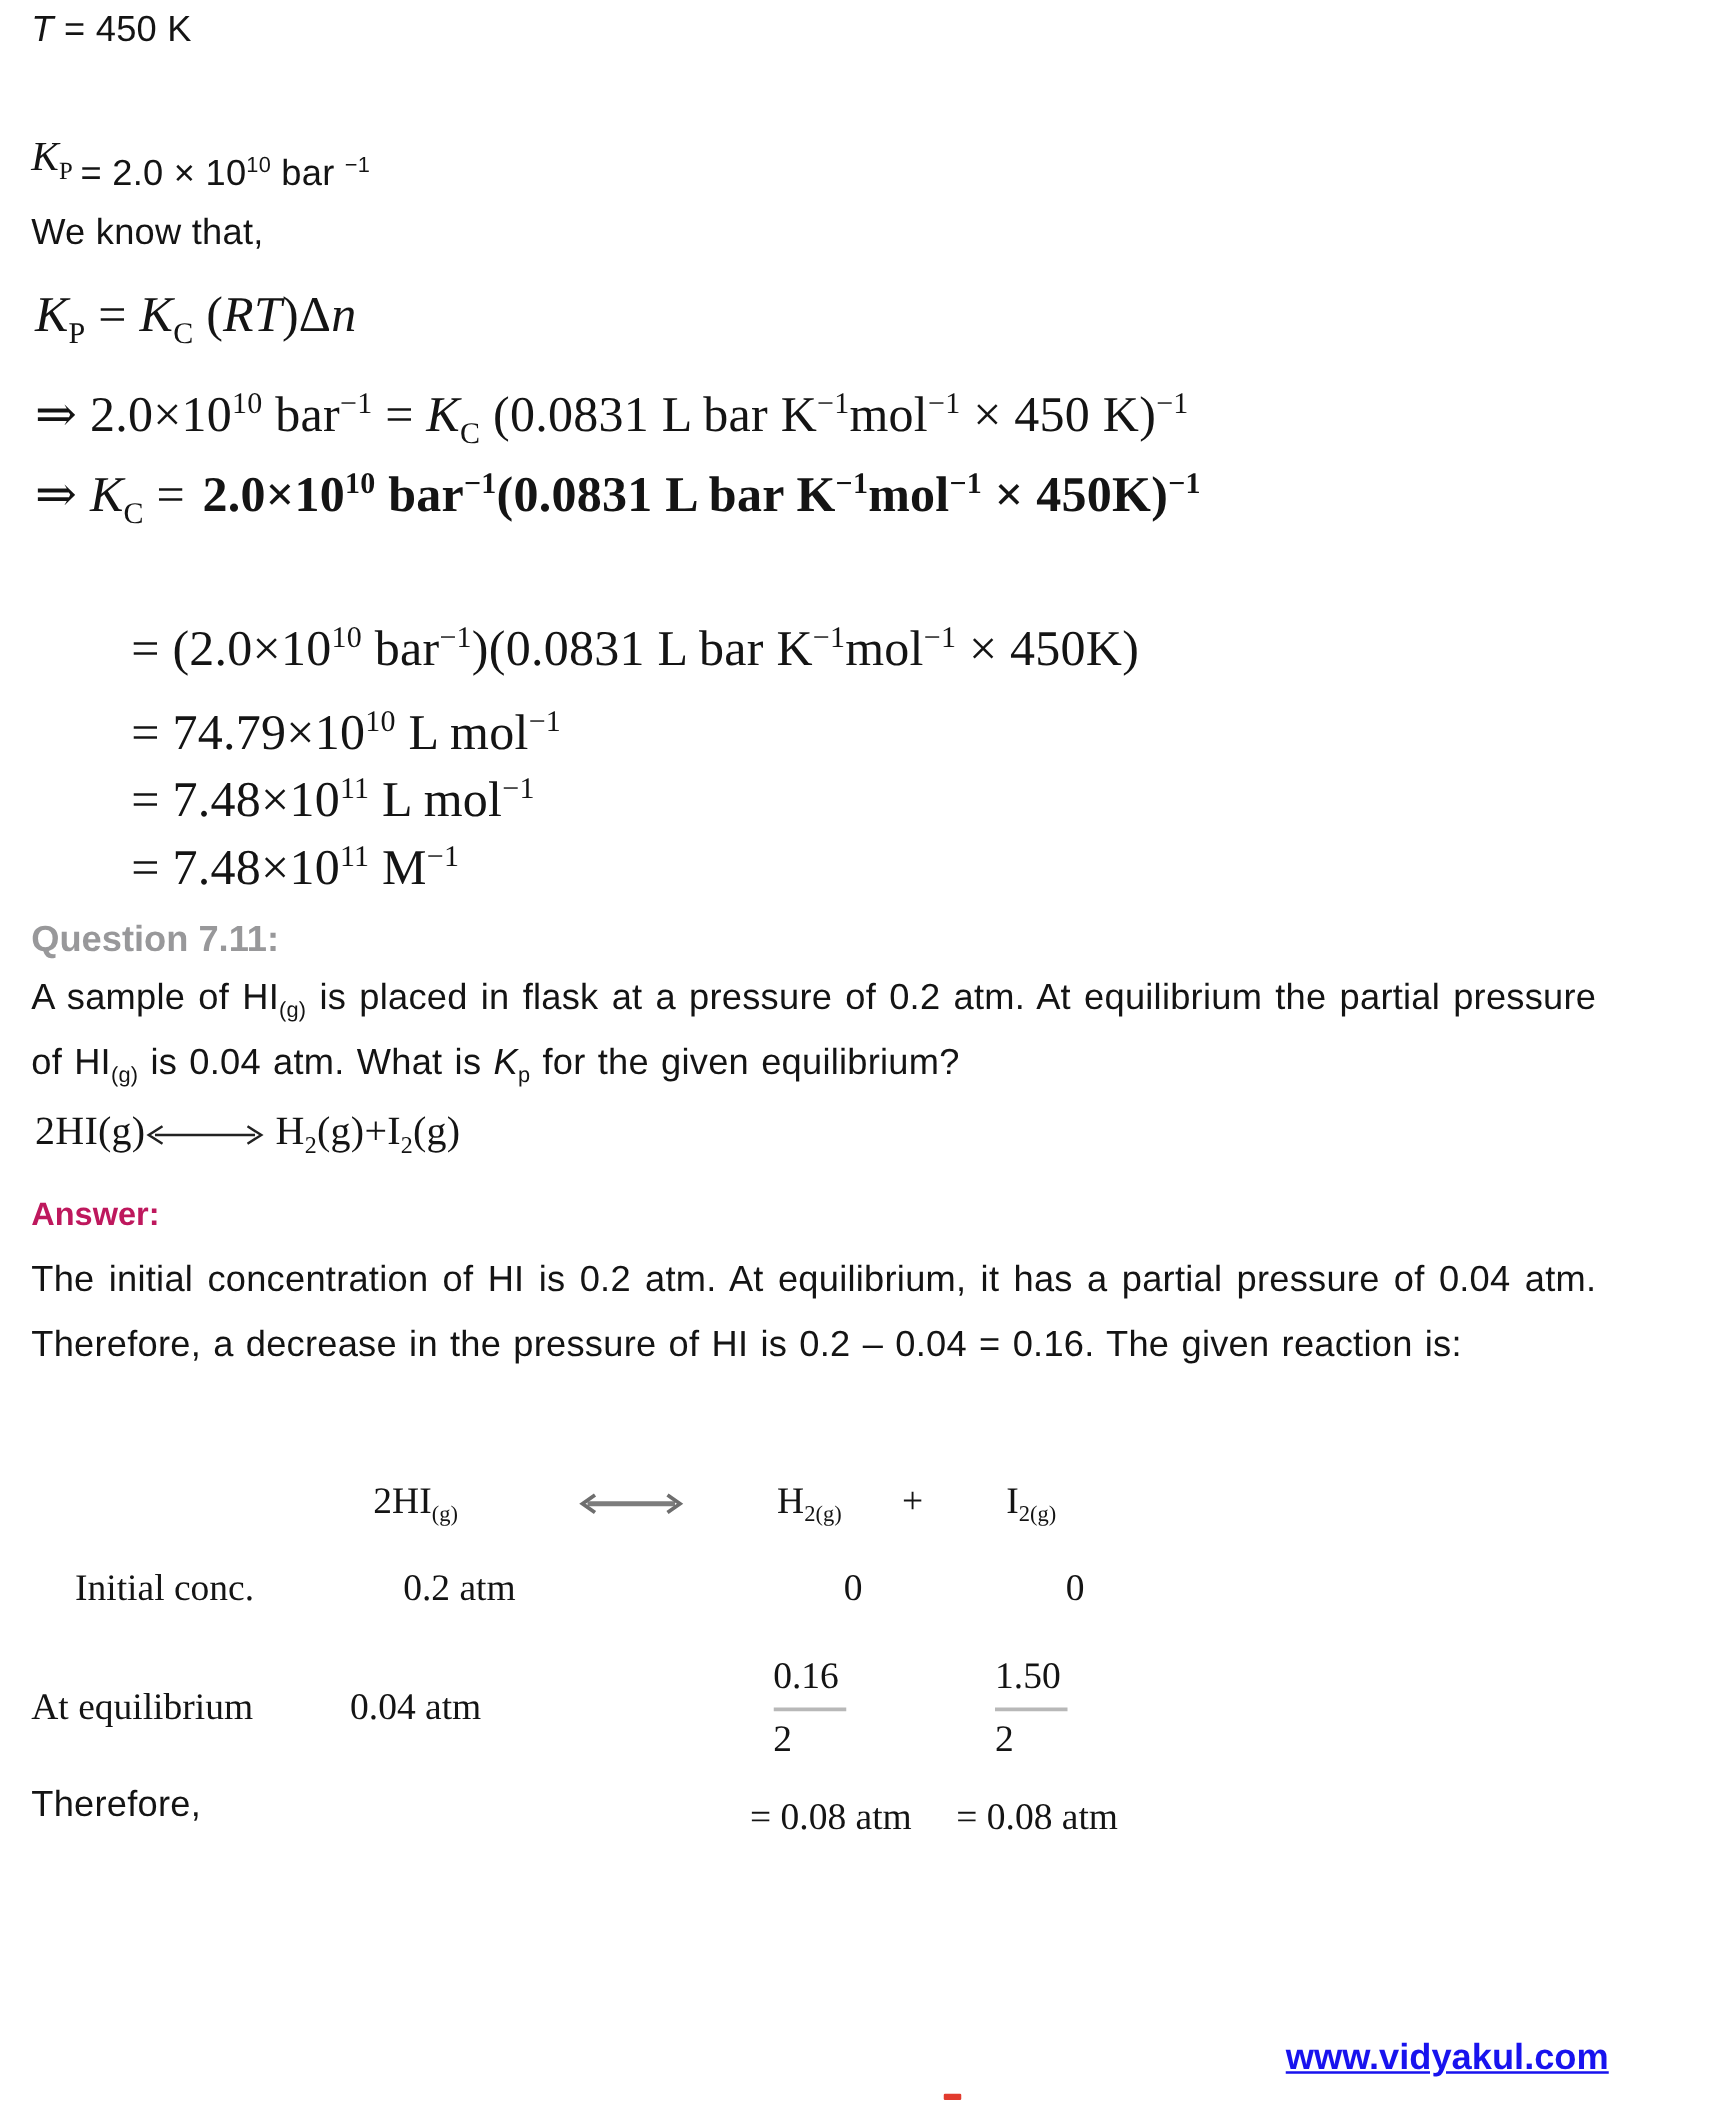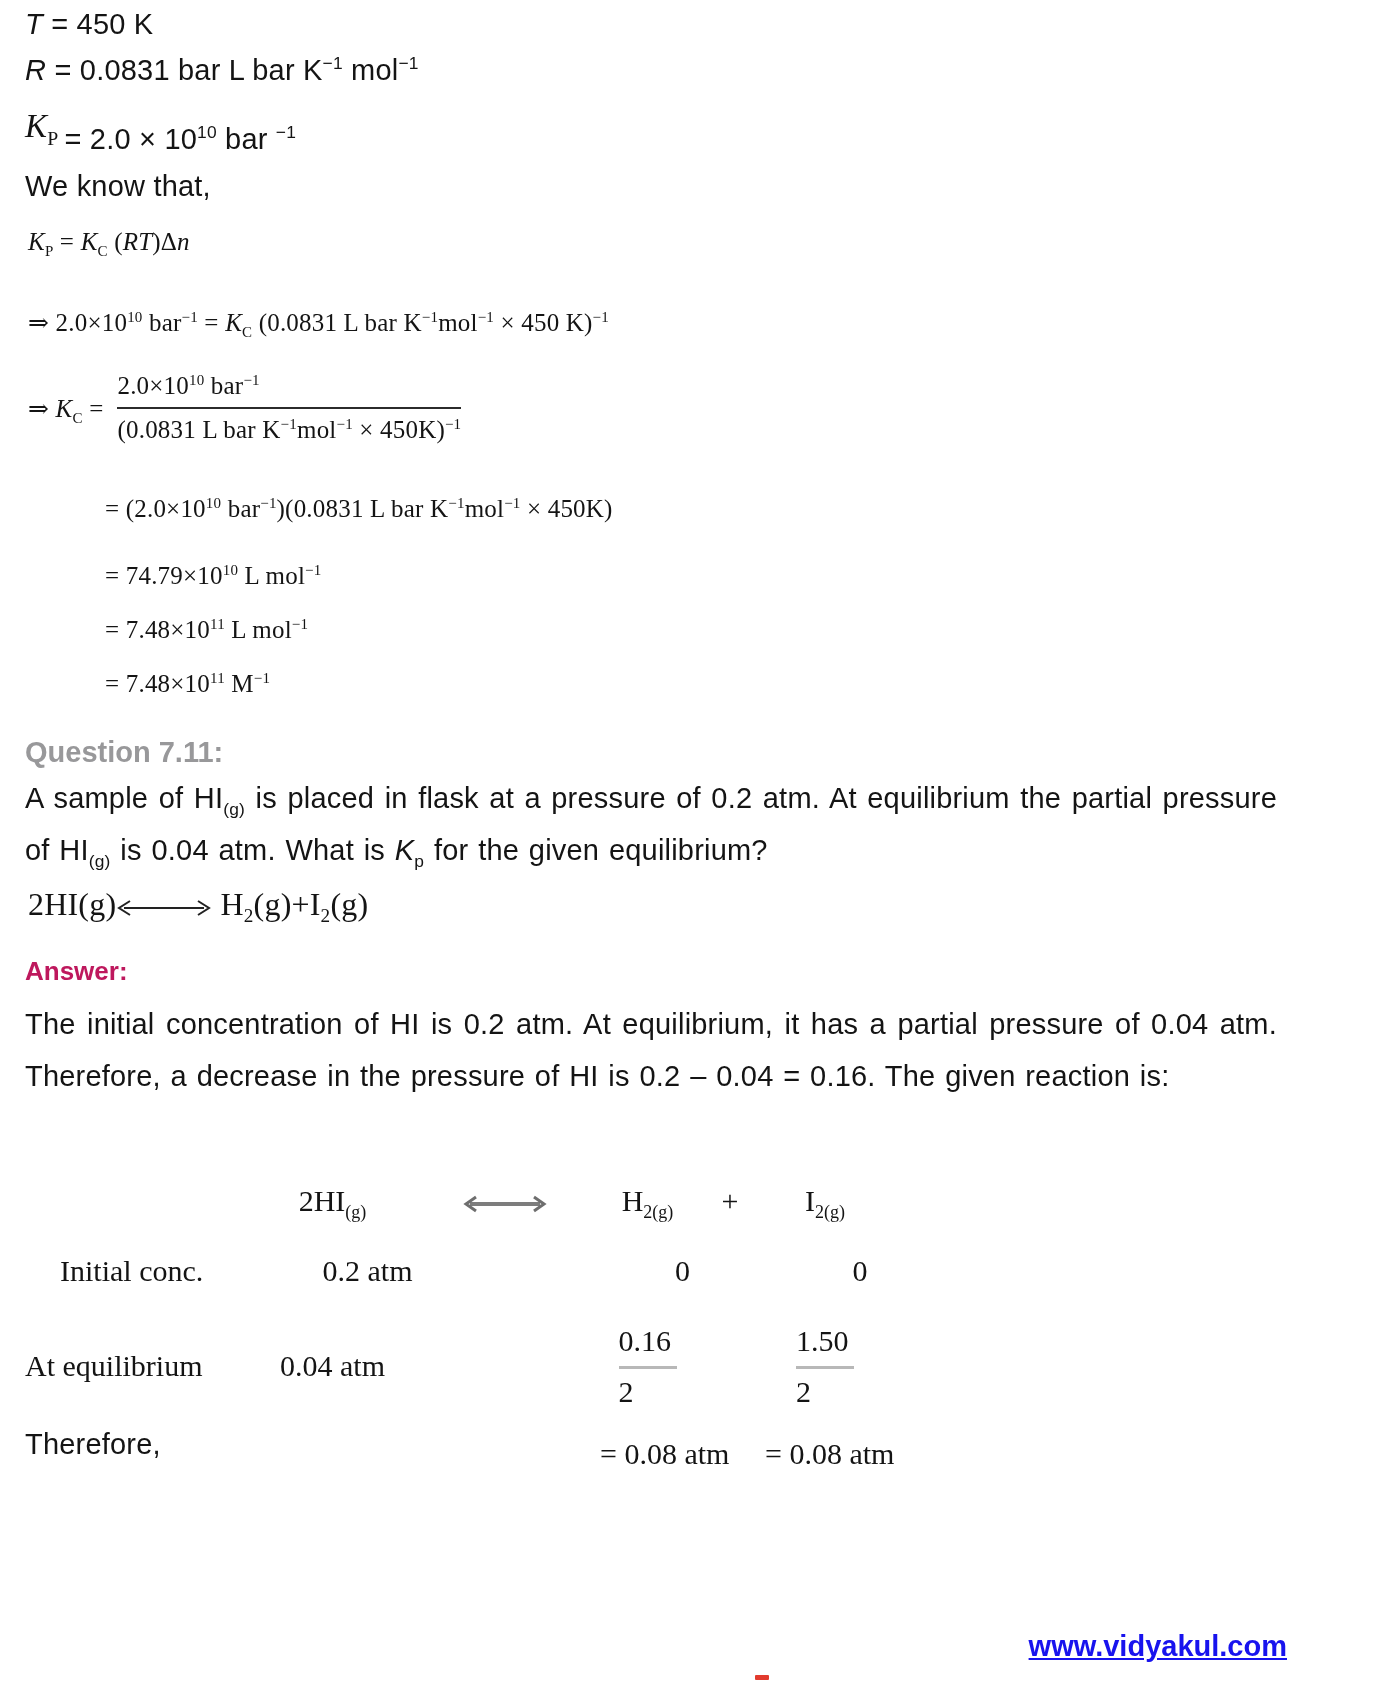--- a/index.html
+++ b/index.html
@@ -2,35 +2,35 @@
 <html><head>
 <meta charset="utf-8">
 <style>
   html,body { margin:0; padding:0; background:#ffffff; }
   .page {
     position:relative; width:1375px; height:1681px; background:#ffffff;
     font-family:"Liberation Sans", sans-serif; color:#141414; overflow:hidden;
   }
   .abs { position:absolute; white-space:nowrap; }
   .sans { font-size:29px; letter-spacing:0.2px; }
-  .math { font-family:"Liberation Serif","DejaVu Serif",serif; font-size:25px; letter-spacing:0.2px; }
+  .math { font-family:"Liberation Serif","DejaVu Serif",serif; font-size:40px; letter-spacing:0.2px; }
   .para {
     position:absolute; left:25px; width:1252px; font-size:29px; line-height:52px;
     text-align:justify; white-space:normal; letter-spacing:0.2px; word-spacing:1.5px;
   }
   sup { font-size:60%; vertical-align:super; line-height:0; }
   sub { font-size:60%; vertical-align:sub; line-height:0; }
   .q-head { font-weight:bold; font-size:29px; }
   .a-head { font-weight:bold; font-size:26px; color:#be185d; }
   .kp-sym { font-family:"Liberation Serif","DejaVu Serif",serif; font-size:33px; font-style:italic;
             position:relative; top:-12px; margin-right:6px; }
   .kp-sym sub { font-style:normal; }
   
   .frac-row { display:flex; align-items:center; }
-  .bigfrac { display:inline-flex; flex-direction:column; align-items:flex-start; margin-left:14px; }
+  .bigfrac { display:inline-flex; align-items:flex-start; margin-left:14px;font-weight:bold; }
   .bigfrac .rule { align-self:stretch; height:2px; background:#2b2b2b; margin:7px 0; }
   
   .etable { position:absolute; left:25px; top:1162px; font-family:"Liberation Serif","DejaVu Serif",serif; font-size:30px; }
   .trow { display:flex; align-items:center; }
   .tc { white-space:nowrap; }
   .c0 { width:230px; }
   .c1 { width:155px; text-align:center; }
   .c2 { width:190px; text-align:center; }
   .c3 { width:95px;  text-align:center; }
   .c4 { width:70px;  text-align:center; }
@@ -46,24 +46,20 @@
 </head>
 <body>
 
 <div class="page">
 
   <div class="abs sans" style="left:25px; top:8px;">
     <i>T</i>
     <span>= 450 K</span>
   </div>
 
-  <div class="abs sans" style="left:25px; top:54px;">
-    <i>R</i>
-    <span>= 0.0831 bar L bar K<sup>−1</sup> mol<sup>−1</sup></span>
-  </div>
 
   <div class="abs sans" style="left:25px; top:120px;">
     <span class="kp-sym"><span>K</span><sub>P</sub></span><span>= 2.0 × 10<sup>10</sup> bar <sup>−1</sup></span>
   </div>
 
   <div class="abs sans" style="left:25px; top:170px;">We know that,</div>
 
   <div class="abs math" style="left:28px; top:228px;"><i>K</i><sub>P</sub> = <i>K</i><sub>C</sub> (<i>RT</i>)Δ<i>n</i></div>
 
   <div class="abs math" style="left:28px; top:308px;">⇒ 2.0×10<sup>10</sup> bar<sup>−1</sup> = <i>K</i><sub>C</sub> (0.0831 L bar K<sup>−1</sup>mol<sup>−1</sup> × 450 K)<sup>−1</sup></div>

